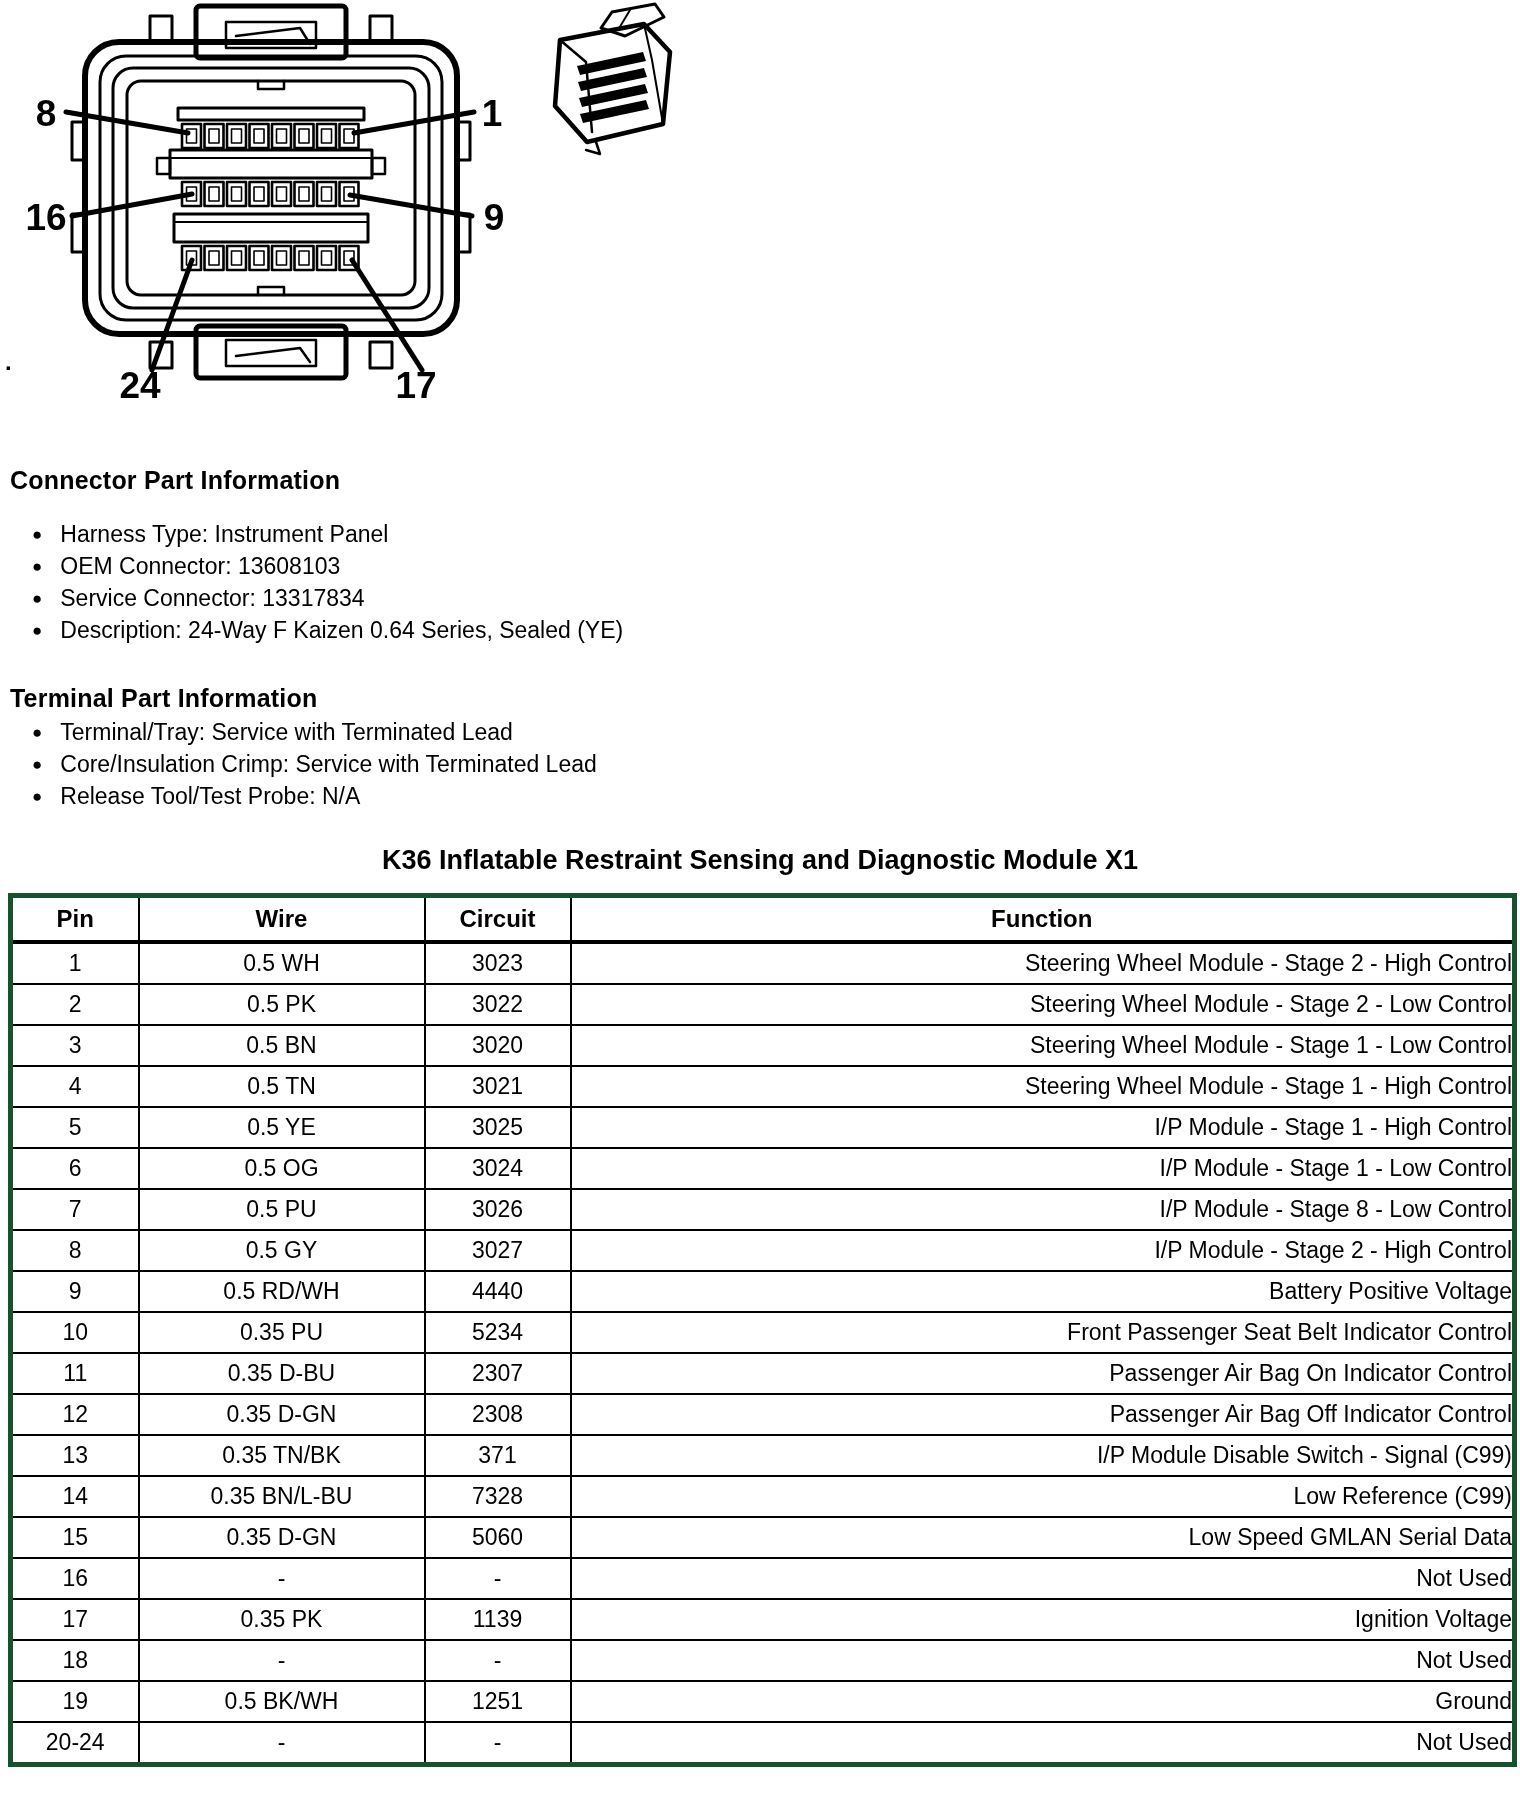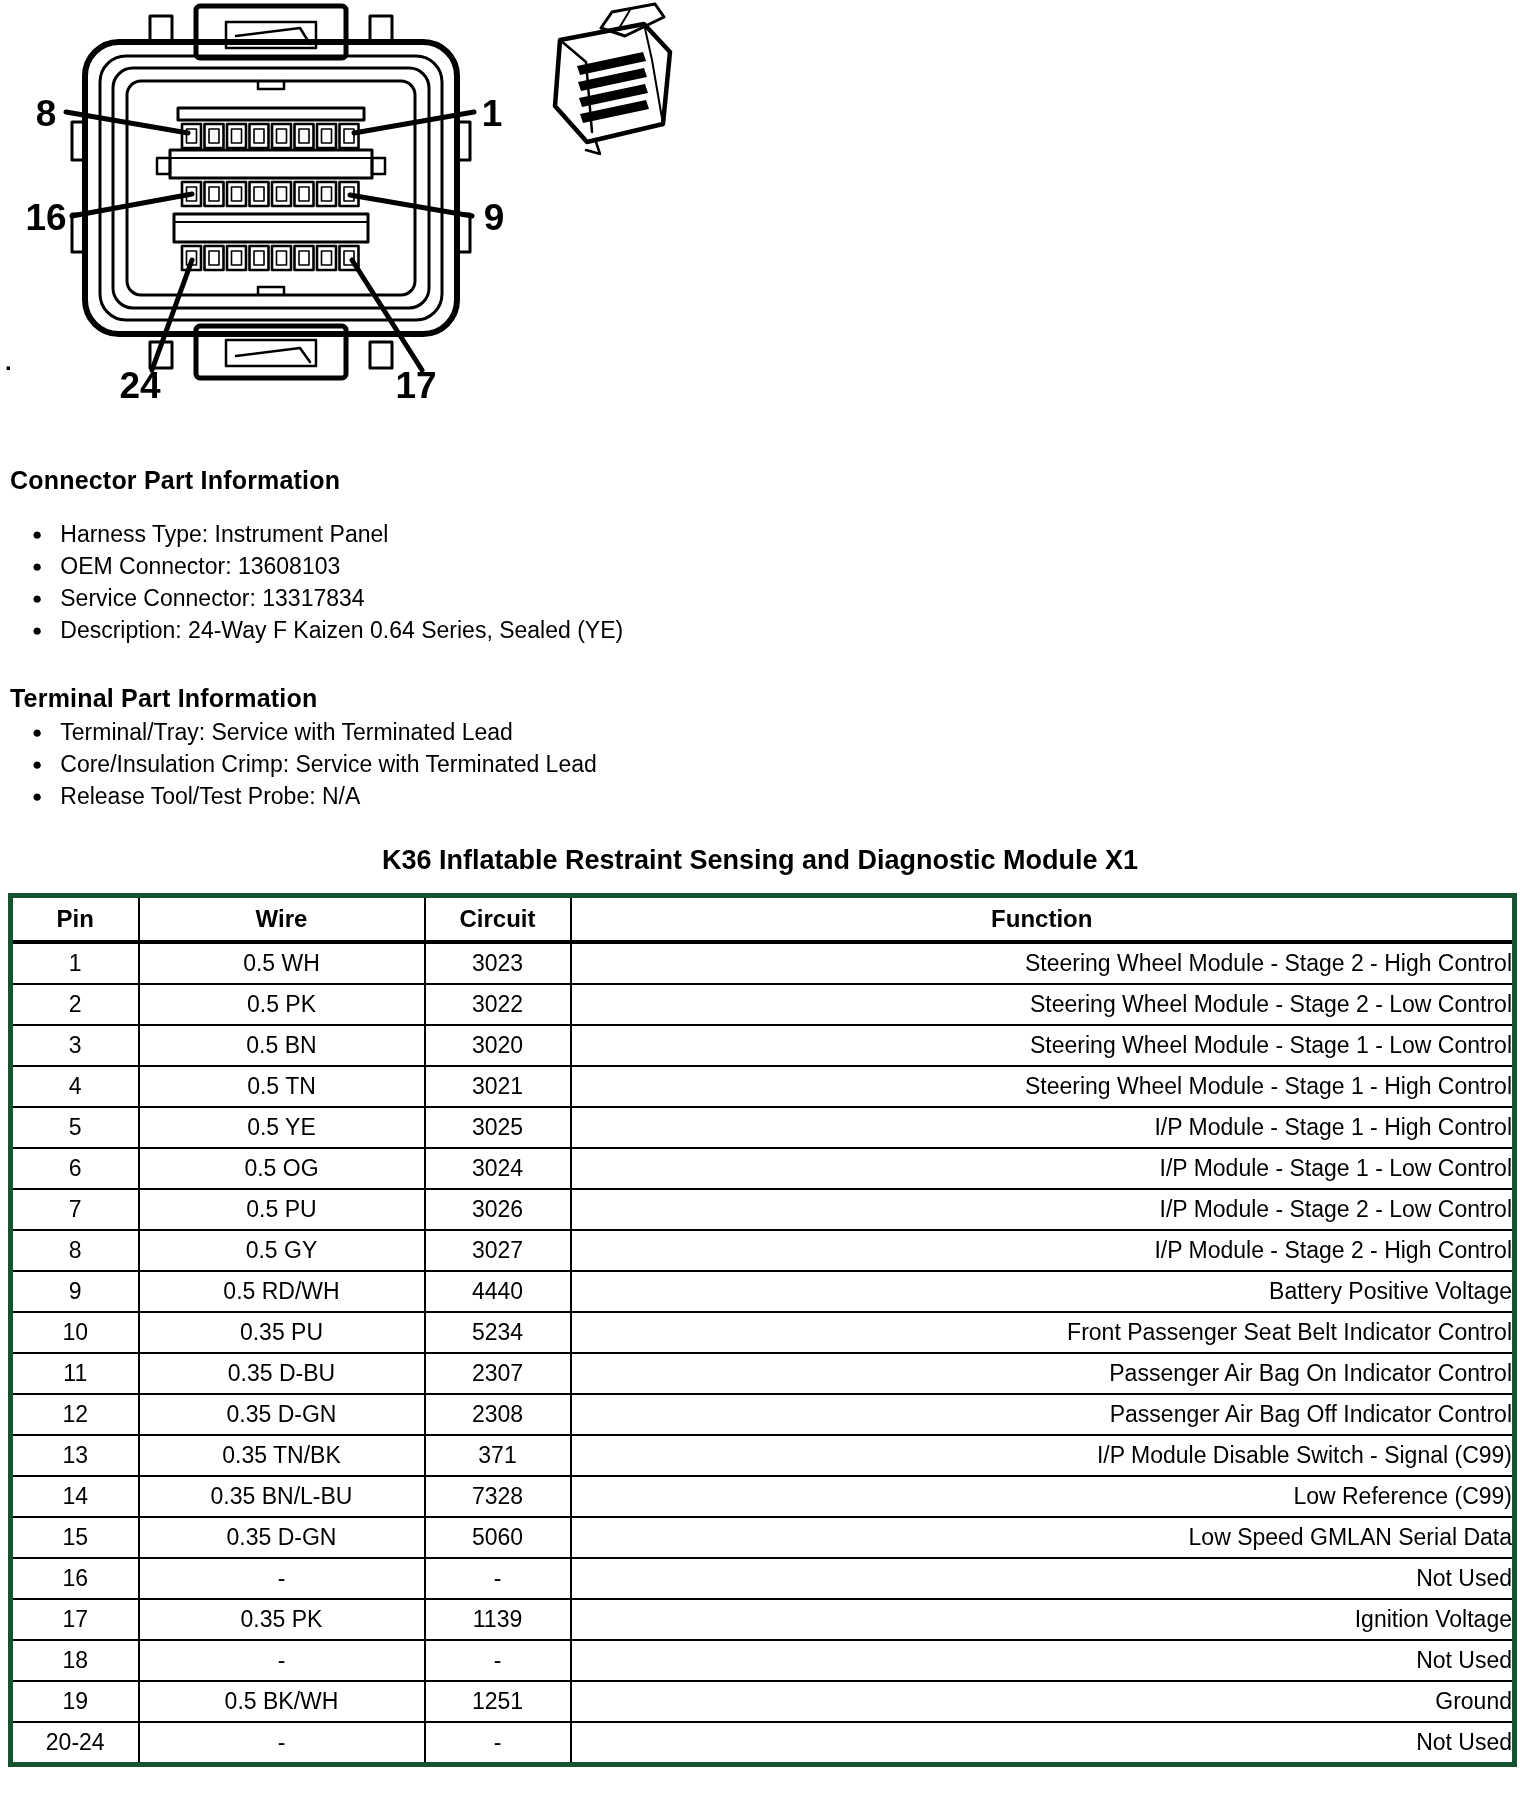--- a/index.html
+++ b/index.html
@@ -244,21 +244,21 @@
         <tr>
           <td>6</td>
           <td>0.5 OG</td>
           <td>3024</td>
           <td class="c-func">I/P Module - Stage 1 - Low Control</td>
         </tr>
         <tr>
           <td>7</td>
           <td>0.5 PU</td>
           <td>3026</td>
-          <td class="c-func">I/P Module - Stage 2 - Low Control</td>
+          <td class="c-func">I/P Module - Stage 8 - Low Control</td>
         </tr>
         <tr>
           <td>8</td>
           <td>0.5 GY</td>
           <td>3027</td>
           <td class="c-func">I/P Module - Stage 2 - High Control</td>
         </tr>
         <tr>
           <td>9</td>
           <td>0.5 RD/WH</td>

